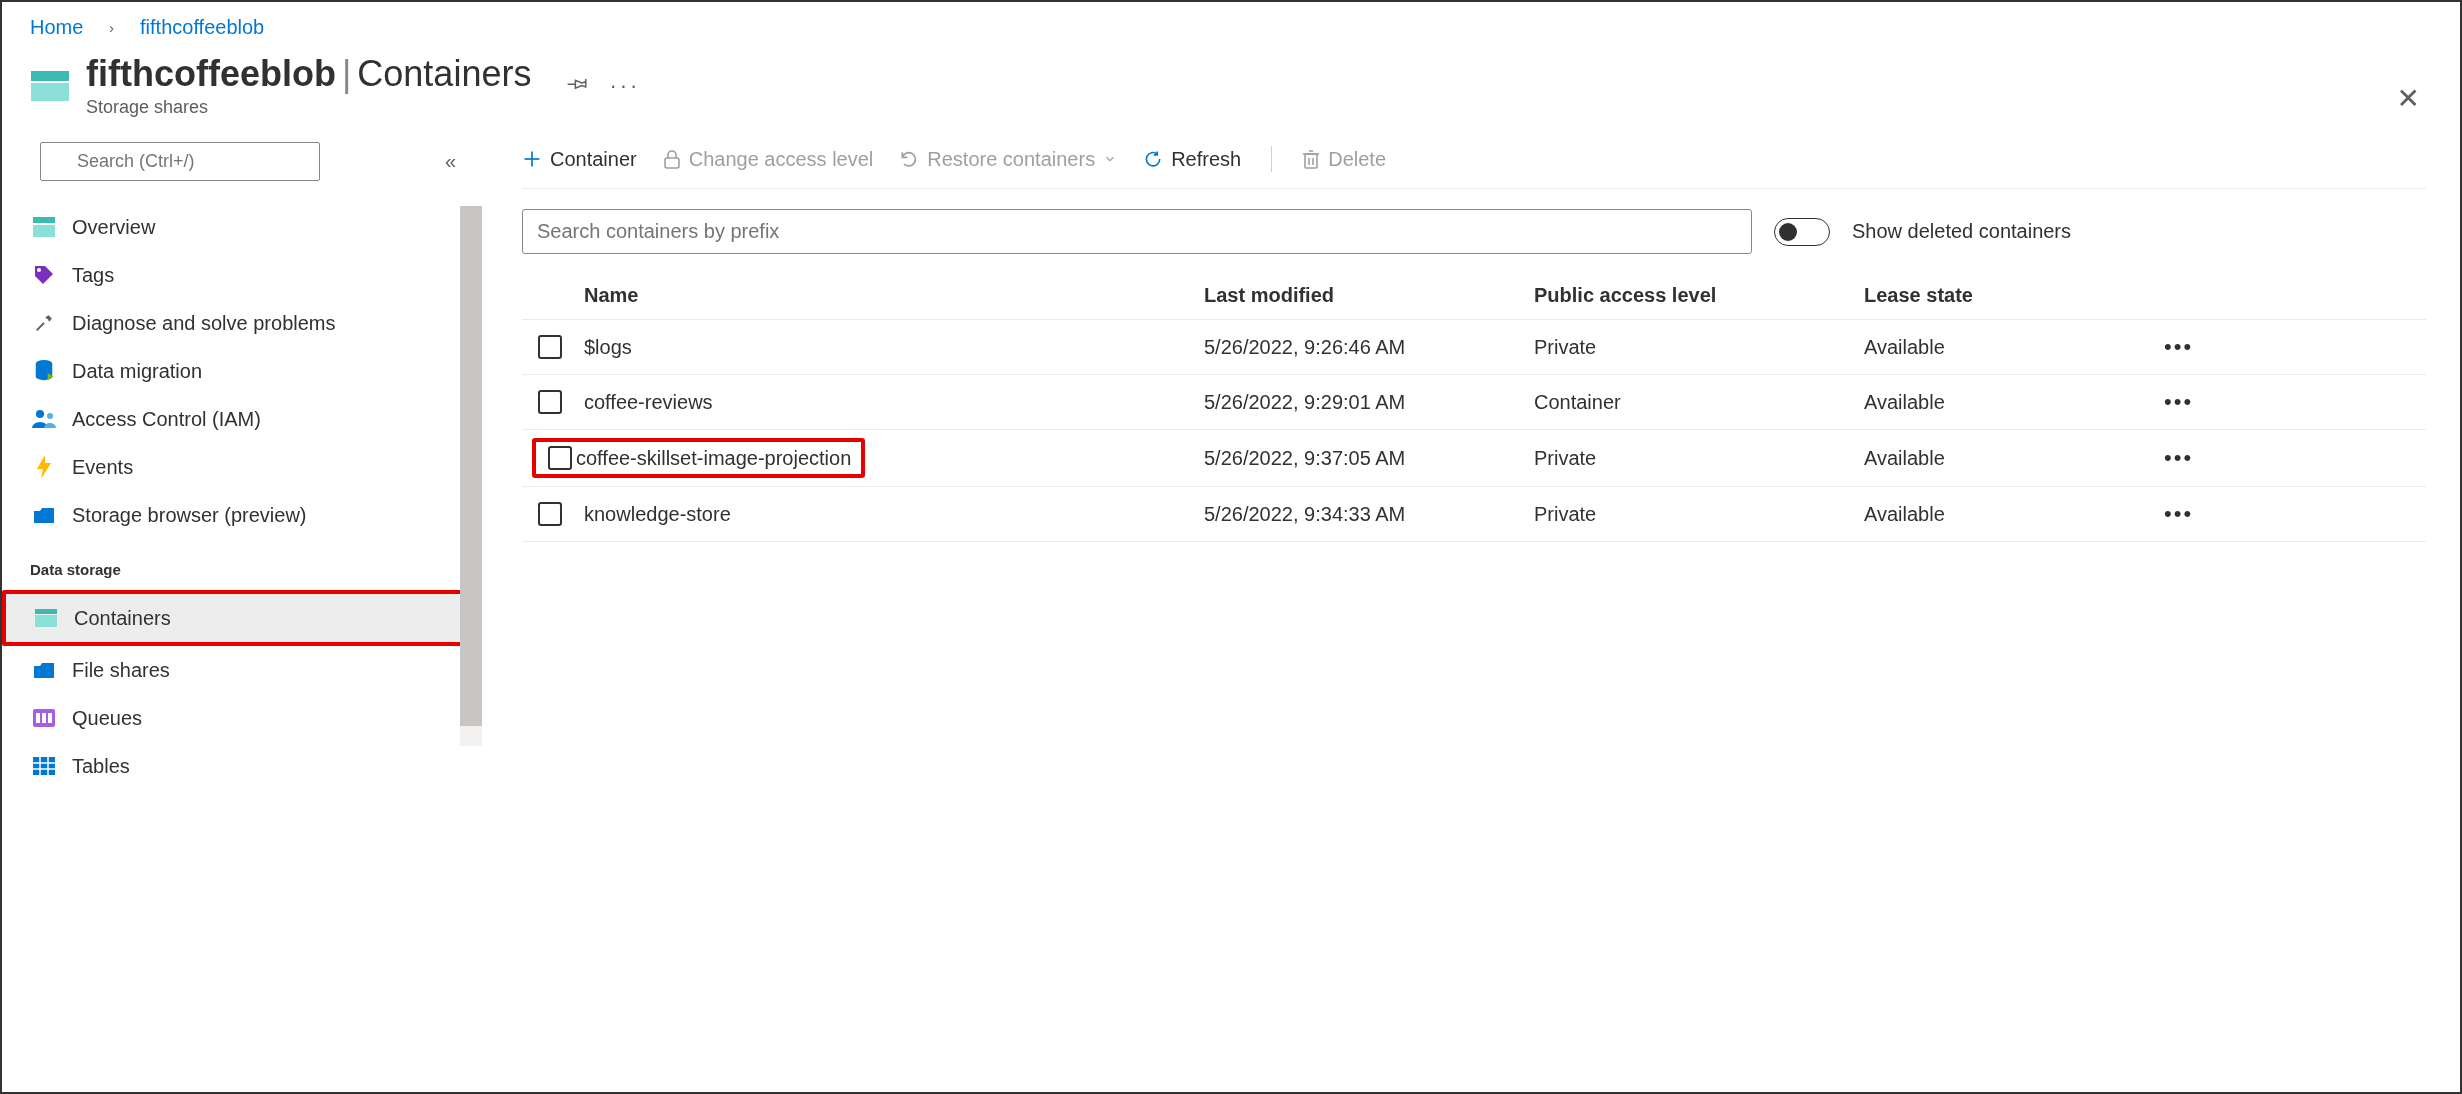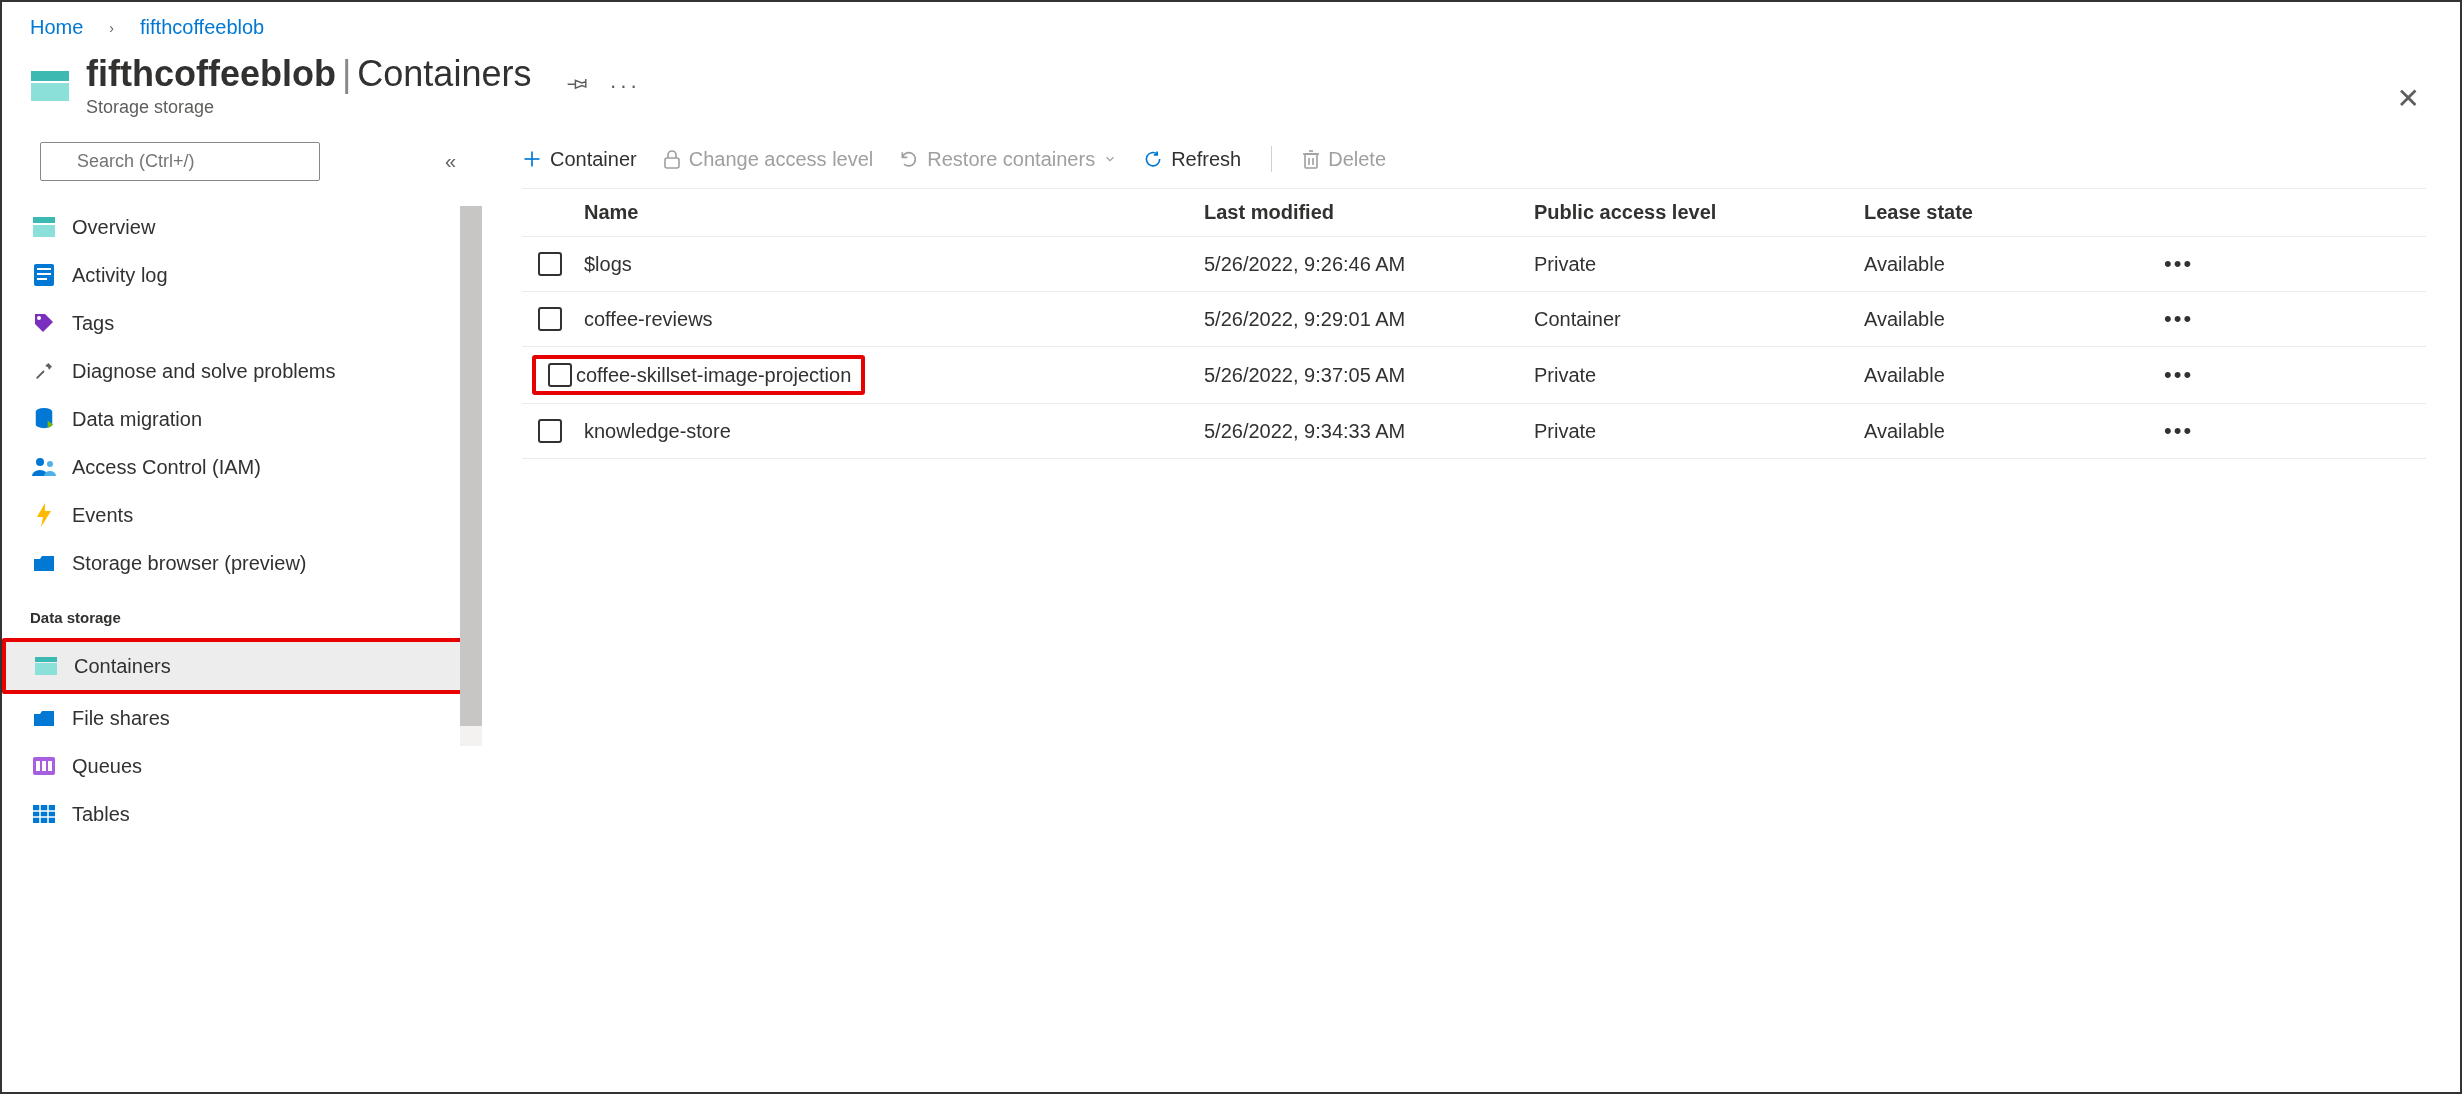--- a/index.html
+++ b/index.html
@@ -304,21 +304,21 @@
       <rect x="0" y="2" width="38" height="10" fill="#3cbab2"></rect>
       <rect x="0" y="14" width="38" height="18" fill="#8be0d9"></rect>
     </svg>
   </div>
   <div class="title-text">
     <div class="title-main">
       <span>fifthcoffeeblob</span>
       <span class="sep">|</span>
       <span class="subtitle-inline">Containers</span>
     </div>
-    <div class="title-sub">Storage storage</div>
+    <div class="title-sub">Storage shares</div>
   </div>
   <div class="title-actions">
     <span>
       <svg width="22" height="22" viewBox="0 0 24 24" fill="none" stroke="#605e5c" stroke-width="1.6">
         <path d="M15 3l6 6-4 2-3 7-3-3-6 6 6-6-3-3 7-3 2-4z" transform="rotate(45 12 12)"></path>
       </svg>
     </span>
     <span style="letter-spacing:3px;">···</span>
   </div>
 </div>
@@ -344,31 +344,20 @@
         <span class="nav-icon">
           <svg width="22" height="20" viewBox="0 0 22 20">
               <rect width="22" height="6" fill="#3cbab2"></rect>
               <rect y="8" width="22" height="12" fill="#8be0d9"></rect>
             </svg>
         </span>
         <span>Overview</span>
       </li>
       <li class="nav-item">
         <span class="nav-icon">
-          <svg width="20" height="22" viewBox="0 0 20 22">
-              <rect width="20" height="22" rx="2" fill="#0078d4"></rect>
-              <rect x="3" y="4" width="14" height="2" fill="#fff"></rect>
-              <rect x="3" y="9" width="14" height="2" fill="#fff"></rect>
-              <rect x="3" y="14" width="10" height="2" fill="#fff"></rect>
-            </svg>
-        </span>
-        <span>Activity log</span>
-      </li>
-      <li class="nav-item">
-        <span class="nav-icon">
           <svg width="22" height="22" viewBox="0 0 22 22">
               <path d="M2 2 L12 2 L20 10 L10 20 L2 12 Z" fill="#7b2fbf"></path>
               <circle cx="6" cy="6" r="2" fill="#fff"></circle>
             </svg>
         </span>
         <span>Tags</span>
       </li>
       <li class="nav-item">
         <span class="nav-icon">
           <svg width="22" height="22" viewBox="0 0 24 24" fill="none" stroke="#605e5c" stroke-width="2">
@@ -504,20 +493,25 @@
             <rect x="3" y="5" width="12" height="14" rx="1"></rect>
             <line x1="1" y1="5" x2="17" y2="5"></line>
             <line x1="7" y1="2" x2="11" y2="2"></line>
             <line x1="7" y1="9" x2="7" y2="16"></line>
             <line x1="11" y1="9" x2="11" y2="16"></line>
           </svg>
         <span>Delete</span>
       </div>
     </div>
 
+    <div class="filter-row">
+      <input class="filter-input" placeholder="Search containers by prefix" style="">
+      <div class="toggle"></div>
+      <span class="toggle-label">Show deleted containers</span>
+    </div>
 
     <div class="dtable">
       <div class="dtable-header">
         <div></div>
         <div>Name</div>
         <div>Last modified</div>
         <div>Public access level</div>
         <div>Lease state</div>
         <div></div>
       </div>

